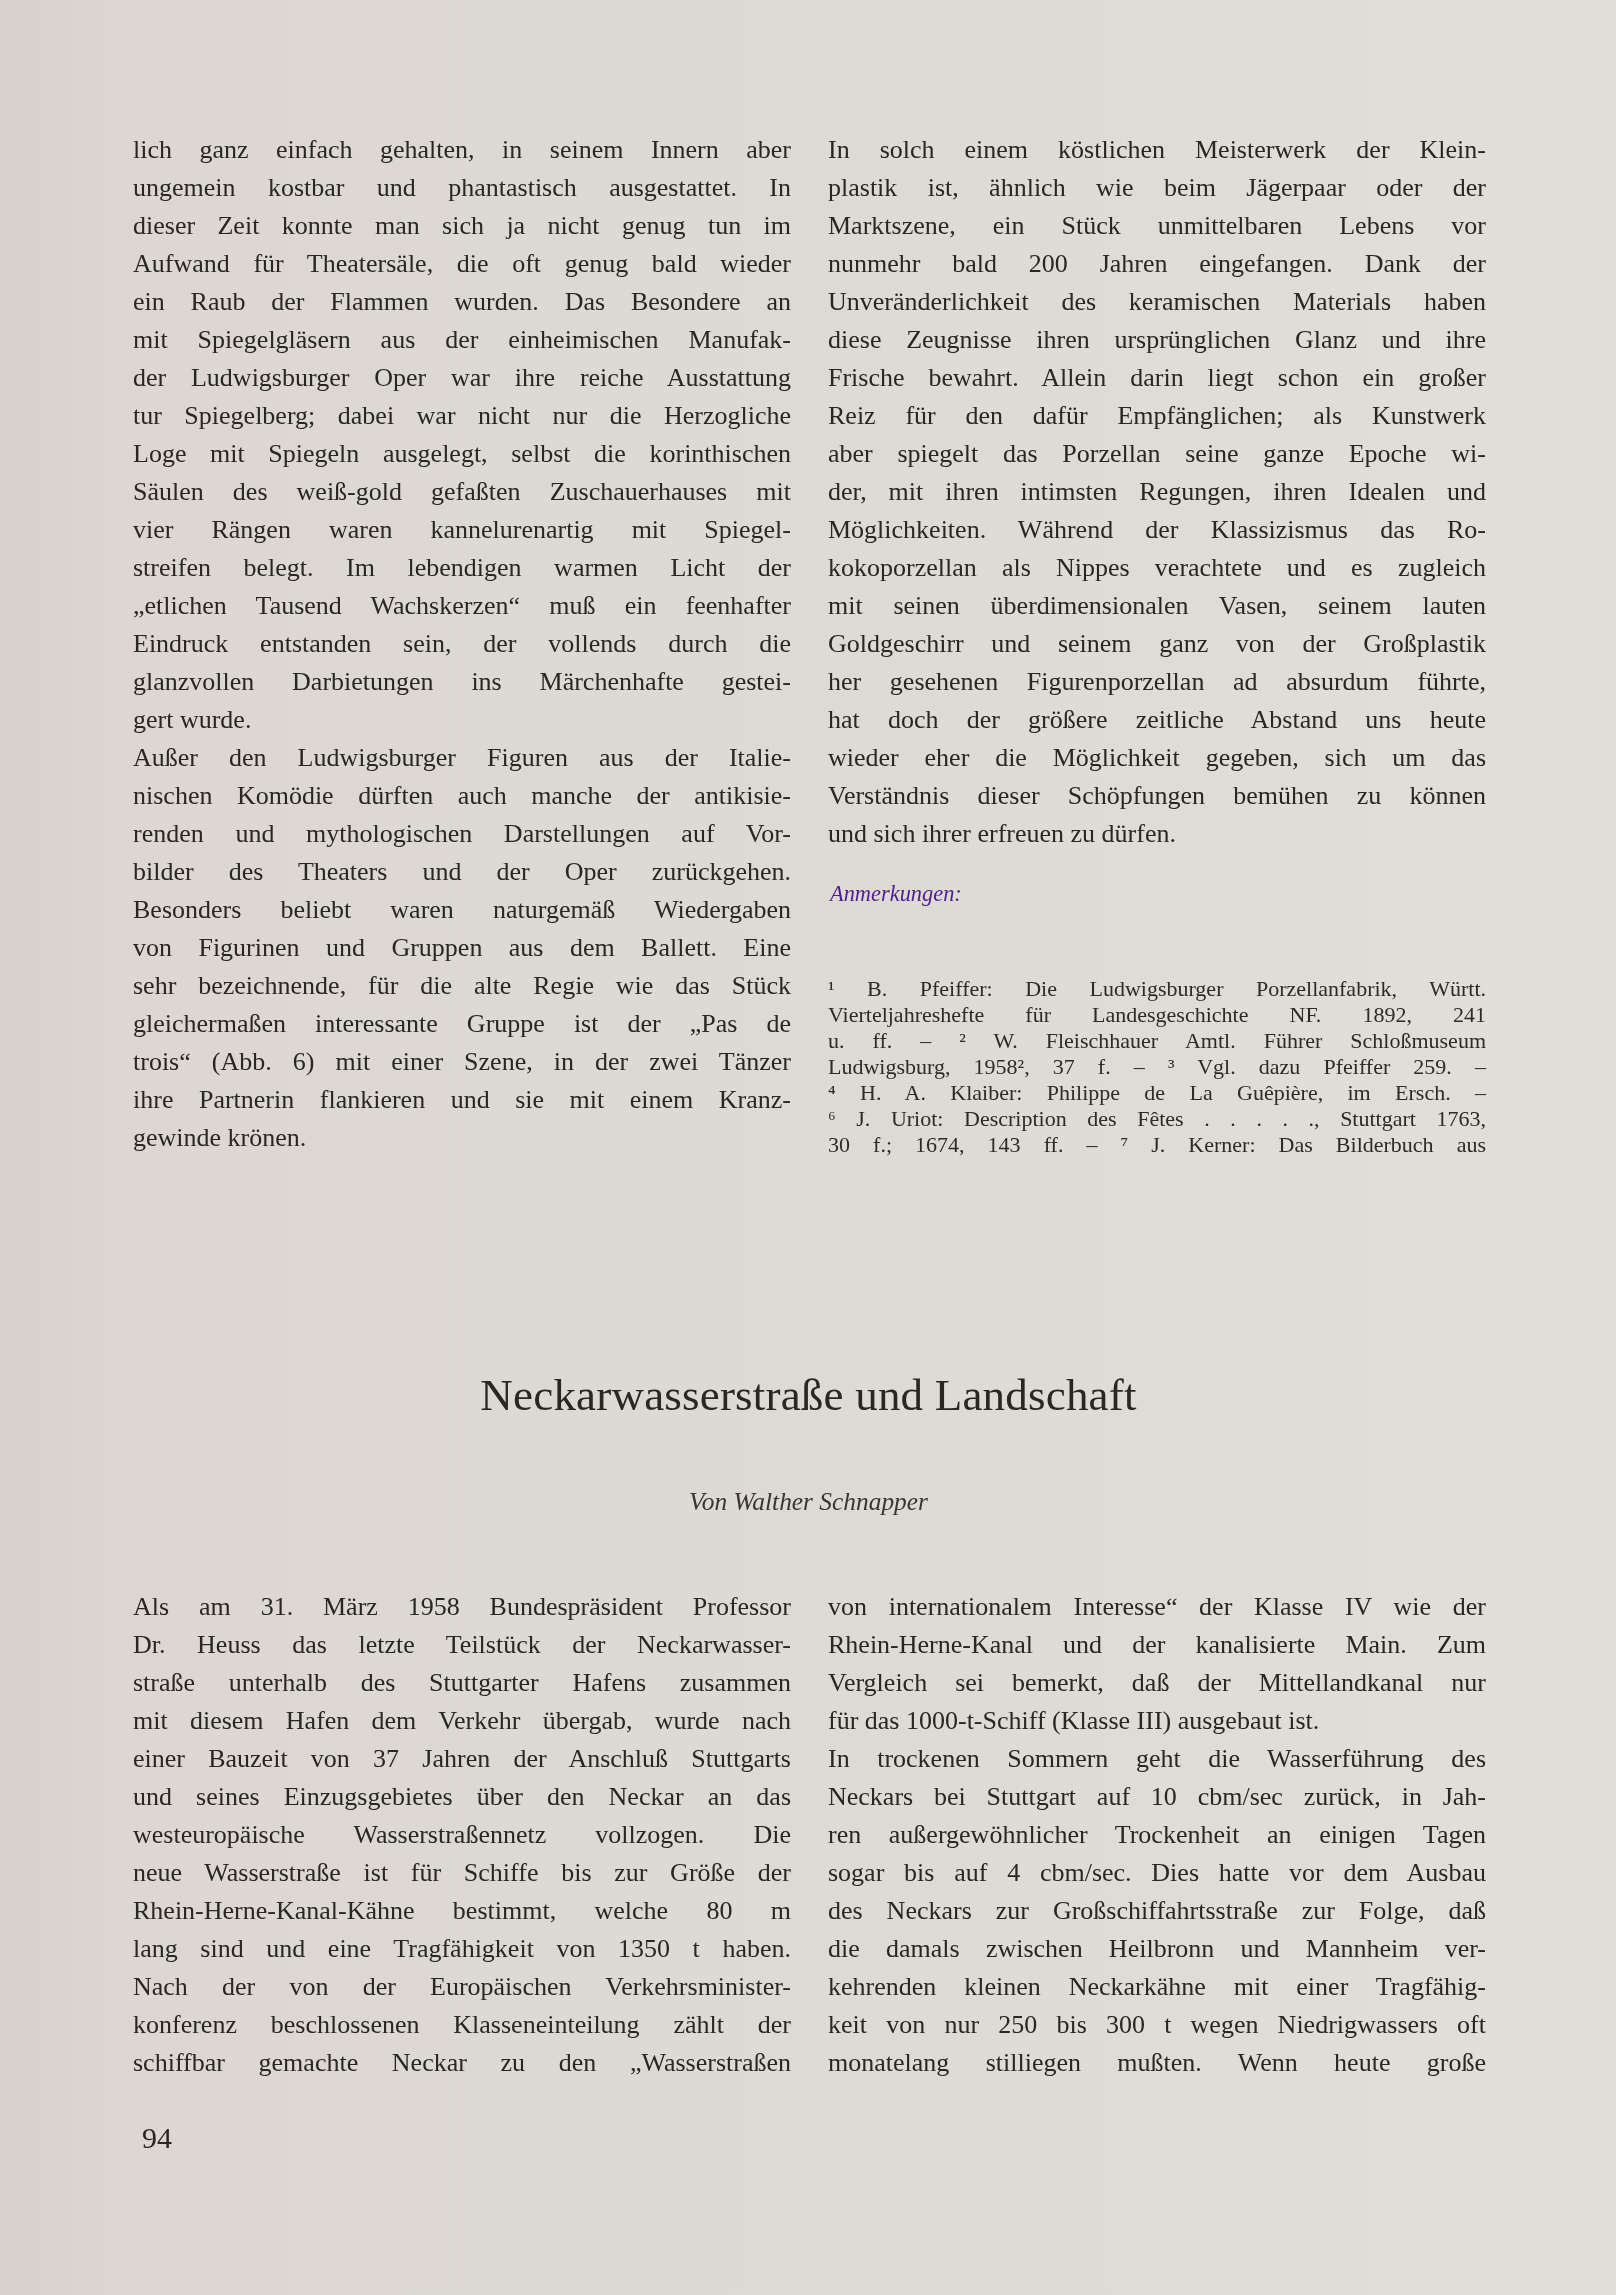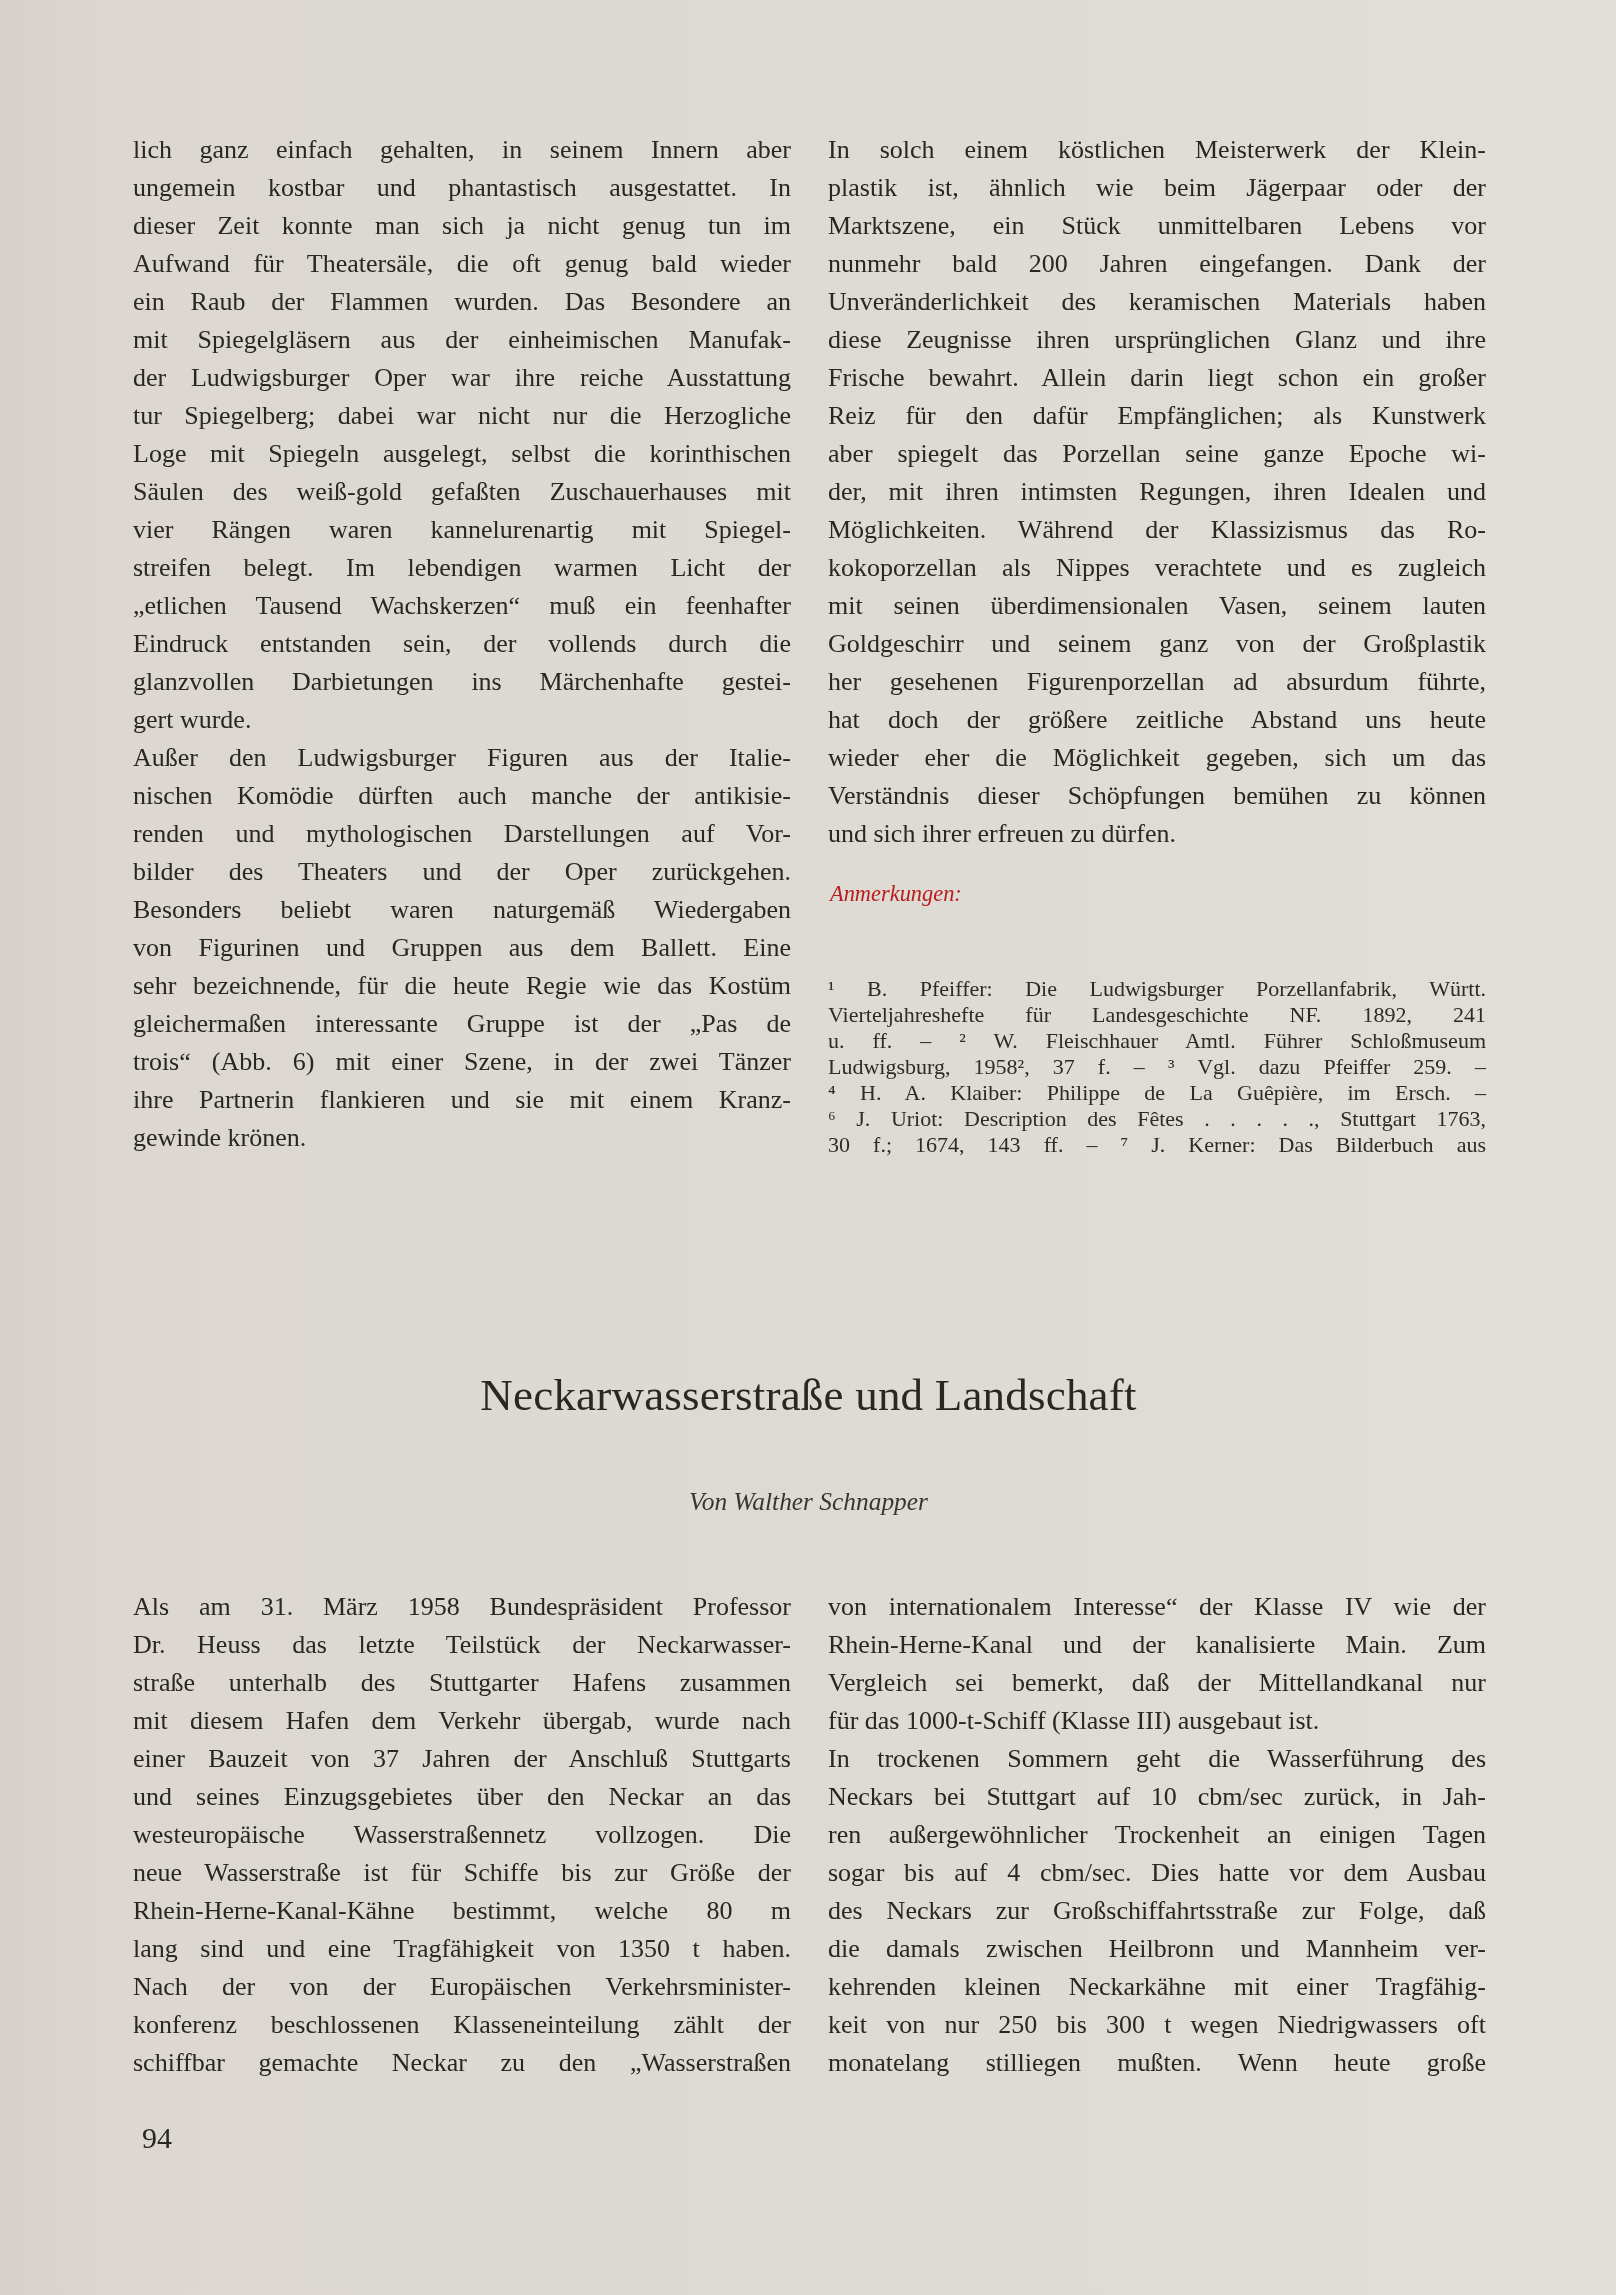--- a/index.html
+++ b/index.html
@@ -21,21 +21,21 @@
   }
   .col .line { display: block; text-align: justify; text-align-last: justify; white-space: nowrap; height: 38px; }
   .col .line.last { text-align-last: left; }
   #col-top-left { left: 133px; top: 131px; }
   #col-top-right { left: 828px; top: 131px; }
   #col-bottom-left { left: 133px; top: 1588px; }
   #col-bottom-right { left: 828px; top: 1588px; }
 
   .notes-heading {
     position: absolute; left: 830px; top: 881px;
-    font-style: italic; font-size: 22.4px; color: #b91c1c;
+    font-style: italic; font-size: 22.4px; color: #4c1d95;
   }
   .notes {
     position: absolute; left: 828px; top: 976px;
     width: 658px; font-size: 22px; line-height: 26px; color: #2e2a28;
   }
   .notes .line { display: block; white-space: nowrap; text-align: justify; text-align-last: justify; height: 26px; }
   .notes .line.last { text-align-last: left; }
 
   .article-title {
     position: absolute; left: 0; width: 1617px; top: 1369px;
@@ -69,21 +69,21 @@
       <span class="line">„etlichen Tausend Wachskerzen“ muß ein feenhafter</span>
       <span class="line">Eindruck entstanden sein, der vollends durch die</span>
       <span class="line">glanzvollen Darbietungen ins Märchenhafte gestei-</span>
       <span class="line last">gert wurde.</span>
       <span class="line">Außer den Ludwigsburger Figuren aus der Italie-</span>
       <span class="line">nischen Komödie dürften auch manche der antikisie-</span>
       <span class="line">renden und mythologischen Darstellungen auf Vor-</span>
       <span class="line">bilder des Theaters und der Oper zurückgehen.</span>
       <span class="line">Besonders beliebt waren naturgemäß Wiedergaben</span>
       <span class="line">von Figurinen und Gruppen aus dem Ballett. Eine</span>
-      <span class="line">sehr bezeichnende, für die heute Regie wie das Kostüm</span>
+      <span class="line">sehr bezeichnende, für die alte Regie wie das Stück</span>
       <span class="line">gleichermaßen interessante Gruppe ist der „Pas de</span>
       <span class="line">trois“ (Abb. 6) mit einer Szene, in der zwei Tänzer</span>
       <span class="line">ihre Partnerin flankieren und sie mit einem Kranz-</span>
       <span class="line last">gewinde krönen.</span>
     </div>
   <div id="col-top-right" class="col">
       <span class="line">In solch einem köstlichen Meisterwerk der Klein-</span>
       <span class="line">plastik ist, ähnlich wie beim Jägerpaar oder der</span>
       <span class="line">Marktszene, ein Stück unmittelbaren Lebens vor</span>
       <span class="line">nunmehr bald 200 Jahren eingefangen. Dank der</span>

